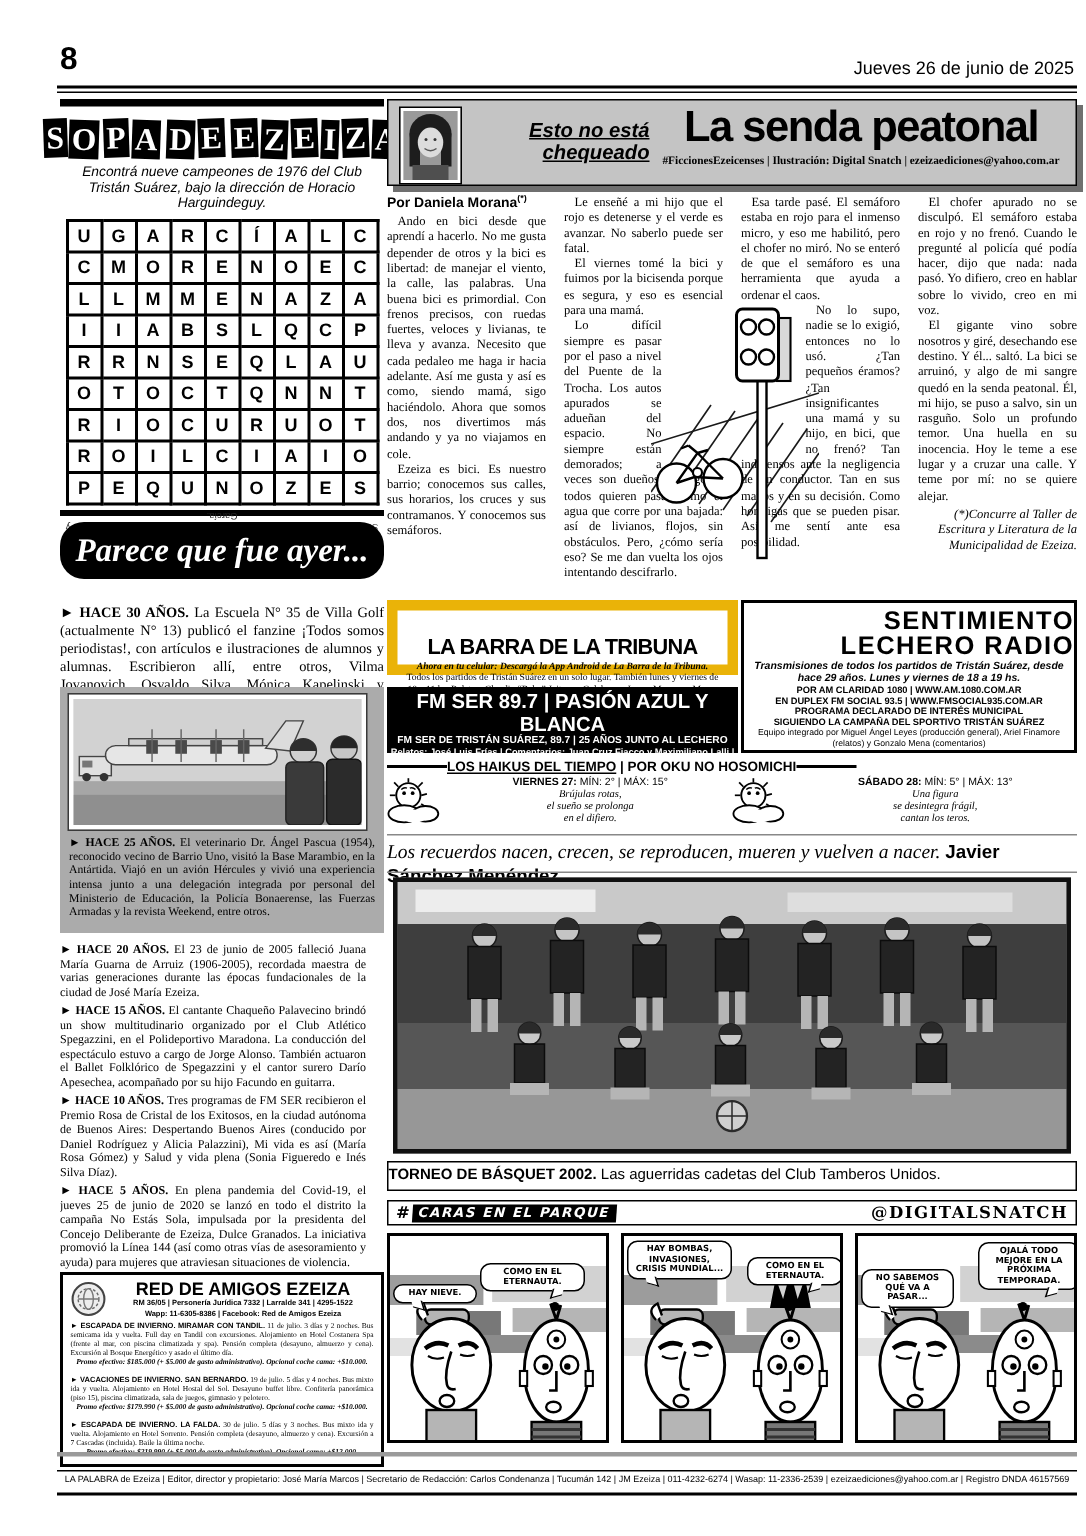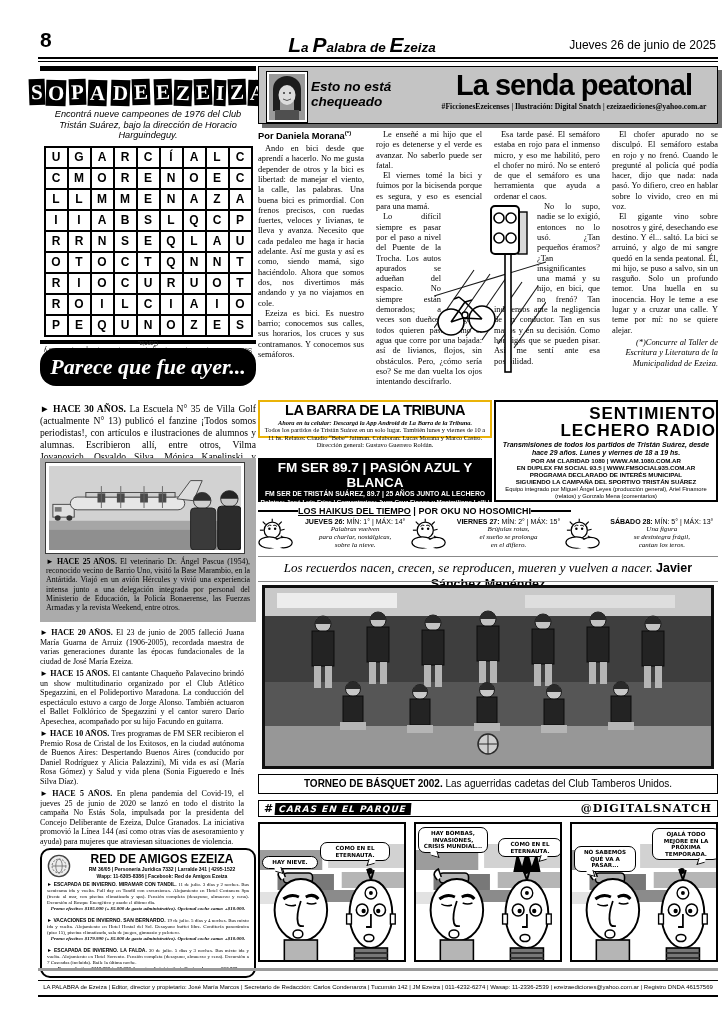--- a/index.html
+++ b/index.html
@@ -35,54 +35,54 @@
 
   .hace{font-size:9.6px;line-height:12px;text-align:justify;}
   .hace b{font-family:"Liberation Serif",serif;}
   .hace30{left:40px;top:393px;width:216px;}
   .graypanel{left:40px;top:458px;width:216px;height:164px;background:#ababab;box-sizing:border-box;padding:5px 6px;}
   .photo-air{width:192px;height:84px;border:3px solid #fff;outline:1px solid #3a3a3a;display:block;background:#cfcfcf;}
   .hace25{margin-top:4px;font-size:7.8px;line-height:9.2px;text-align:justify;}
   .hacelist{left:40px;top:628px;width:216px;height:218px;overflow:hidden;}
   .hacelist p{margin:0 12px 3px 0;font-size:8px;line-height:9.5px;text-align:justify;}
 
-  .redbox{left:40px;top:848px;width:216px;height:130px;border:2px solid #000;border-radius:10px;
+  .redbox{left:40px;top:848px;width:216px;height:130px;border:2px solid #000;border-radius:0;
           box-sizing:border-box;padding:3px 5px;overflow:hidden;}
   .red-head{display:flex;align-items:center;gap:4px;}
   .red-headtxt{flex:1;text-align:center;}
   .red-title{font:bold 12px/12px "Liberation Sans",sans-serif;}
   .red-info{font:bold 5px/6px "Liberation Sans",sans-serif;margin-top:1px;}
   .red-item{font-size:5px;line-height:6px;text-align:justify;margin-top:2px;}
   .red-item b{font-family:"Liberation Sans",sans-serif;}
   .red-promo{display:block;text-align:center;font-weight:bold;font-style:italic;}
   .red-sal{text-align:center;font:italic 5.6px/7px "Liberation Sans",sans-serif;margin-top:2px;}
 
   
   .senda{left:258px;top:66px;width:460px;height:58px;background:#c4c4c4;border:1.5px solid #000;
          box-shadow:4px 4px 0 #6f6f6f;box-sizing:border-box;}
   .senda-photo{position:absolute;left:8px;top:5px;width:36px;height:46px;border:2px solid #fff;outline:1px solid #000;background:#999;}
-  .senda-kicker{position:absolute;left:52px;top:12px;width:122px;text-align:left;
-                font:bold italic 13.5px/15px "Liberation Sans",sans-serif;}
+  .senda-kicker{position:absolute;left:52px;top:12px;width:122px;text-align:right;
+                font:bold italic 13.5px/15px "Liberation Sans",sans-serif;text-decoration:underline;}
   .senda-titleblk{position:absolute;left:178px;top:2px;right:6px;text-align:center;}
   .senda-title{font:bold 29px/32px "Liberation Sans",sans-serif;letter-spacing:-1px;}
   .senda-sub{font:bold 7.6px "Liberation Serif",serif;margin-top:1px;}
 
   .article{left:258px;top:130px;width:460px;height:265px;}
   .acol{position:absolute;top:0;bottom:0;width:106px;font-size:8.4px;line-height:10.3px;
         text-align:justify;overflow:hidden;}
   .acol p{margin:0;text-indent:7px;}
   .byline{font:bold 9.3px "Liberation Sans",sans-serif;margin-bottom:3px;}
   .byline sup{font-size:6px;}
   .spc-r{float:right;width:38px;height:98px;margin-left:3px;}
   .spc-l{float:left;width:40px;height:98px;margin-right:3px;}
   .credit{font-style:italic;text-align:right;text-indent:0 !important;margin-top:2px !important;}
   .illus{position:absolute;left:176px;top:70px;width:112px;height:175px;}
 
-  .barra{left:258px;top:400px;width:234px;height:38px;border:2px solid #eab308;box-sizing:border-box;
-         padding:1px 4px;text-align:center;}
+  .barra{left:258px;top:400px;width:234px;height:38px;border:7px solid #eab308;box-sizing:border-box;
+         padding:18px 4px;text-align:center;}
   .barra-title{font:bold 14.5px/15px "Liberation Sans",sans-serif;letter-spacing:-0.5px;}
   .barra-lead{font:bold italic 6.4px/7.4px "Liberation Serif",serif;margin-top:1px;}
   .barra-body{font:6.4px/7.4px "Liberation Serif",serif;}
 
   .fmser{left:258px;top:458px;width:234px;height:44px;background:#000;color:#fff;text-align:center;
          box-sizing:border-box;padding-top:2px;}
   .fmser-title{font:bold 13.5px/15px "Liberation Sans",sans-serif;}
   .fmser-sub1{font:bold 6.8px/8px "Liberation Sans",sans-serif;}
   .fmser-sub2{font:bold 6.2px/7px "Liberation Sans",sans-serif;}
 
@@ -99,26 +99,26 @@
   .haikuhdr .htxt u{text-underline-offset:1px;}
 
   .weather{left:258px;top:518px;width:460px;display:flex;}
   .wday{flex:1;display:flex;gap:3px;align-items:flex-start;}
   .wtxt{flex:1;text-align:center;}
   .wlabel{font:7px "Liberation Sans",sans-serif;}
   .wlabel b{font-size:7px;}
   .whaiku{font:italic 7px/7.9px "Liberation Serif",serif;margin-top:1px;}
 
   .rule{left:258px;width:460px;height:1px;background:#888;}
-  .quote{left:258px;top:560px;width:460px;text-align:center;font:italic 13px "Liberation Serif",serif;}
+  .quote{left:258px;top:560px;width:460px;font:italic 13px "Liberation Serif",serif;}
   .quote .qauthor{font:bold 12.5px "Liberation Sans",sans-serif;font-style:normal;}
 
   .teamphoto{left:262px;top:585px;width:452px;height:184px;border:3px solid #101010;box-sizing:border-box;background:#6b6b6b;}
   .capbox{left:258px;top:774px;width:460px;height:20px;border:1.5px solid #000;box-sizing:border-box;
-          text-align:center;font:10px/17px "Liberation Sans",sans-serif;}
+          text-align:left;font:10px/17px "Liberation Sans",sans-serif;}
   .capbox b{font-size:10px;}
 
   .comichdr{left:258px;top:800px;width:460px;height:17px;border:1.5px solid #000;box-sizing:border-box;
             display:flex;justify-content:space-between;align-items:center;padding:0 5px;}
   .ch-left{display:flex;align-items:center;gap:2px;}
   .ch-hash{font:bold 11px "DejaVu Sans",sans-serif;}
   .ch-name{background:#000;color:#fff;font:bold italic 9px "DejaVu Sans",sans-serif;
            padding:1px 4px;letter-spacing:1px;transform:skewX(-4deg);}
   .ch-right{font:bold 11px "DejaVu Serif",serif;letter-spacing:1px;}
 
@@ -197,21 +197,20 @@
       <path d="M-7.5,9 a7.5,7.5 0 0 1 15,0 z" fill="#2a2a2a"></path>
       <rect x="-10" y="16" width="20" height="26" fill="#232323" stroke="#0c0c0c"></rect>
       <rect x="-13" y="42" width="26" height="8" fill="#b5b5b5"></rect>
     </g>
   </defs>
 </svg>
 
 <div class="page">
 
   <div class="abs pageno">8</div>
-  <div class="abs masthead"><span class="mi">L</span><span>a </span><span class="mi">P</span><span>alabra de </span><span class="mi">E</span><span>zeiza</span></div>
   <div class="abs dateline">Jueves 26 de junio de 2025</div>
   <div class="abs hdr-rule"></div>
 
   <div class="abs sopa">
     <div class="sopa-title">
         <span class="tile">S</span>
         <span class="tile">O</span>
         <span class="tile">P</span>
         <span class="tile">A</span>
         <span class="tword"></span>
@@ -486,29 +485,20 @@
     <span class="htxt"><u>LOS HAIKUS DEL TIEMPO</u> <span>|</span> <span>POR OKU NO HOSOMICHI</span></span>
     <span class="hline"></span>
   </div>
 
   <div class="abs weather">
     <div class="wday">
       <svg width="38" height="32" viewBox="0 0 40 32">
           <use href="#wicon"></use>
         </svg>
       <div class="wtxt">
-        <div class="wlabel"><b>JUEVES 26:</b> <span>MÍN: 1° | MÁX: 14°</span></div>
-        <div class="whaiku"><span>Palabras vuelven</span><br><span>para charlar, nostálgicas,</span><br><span>sobre la nieve.</span></div>
-      </div>
-    </div>
-    <div class="wday">
-      <svg width="38" height="32" viewBox="0 0 40 32">
-          <use href="#wicon"></use>
-        </svg>
-      <div class="wtxt">
         <div class="wlabel"><b>VIERNES 27:</b> <span>MÍN: 2° | MÁX: 15°</span></div>
         <div class="whaiku"><span>Brújulas rotas,</span><br><span>el sueño se prolonga</span><br><span>en el difiero.</span></div>
       </div>
     </div>
     <div class="wday">
       <svg width="38" height="32" viewBox="0 0 40 32">
           <use href="#wicon"></use>
         </svg>
       <div class="wtxt">
         <div class="wlabel"><b>SÁBADO 28:</b> <span>MÍN: 5° | MÁX: 13°</span></div>

